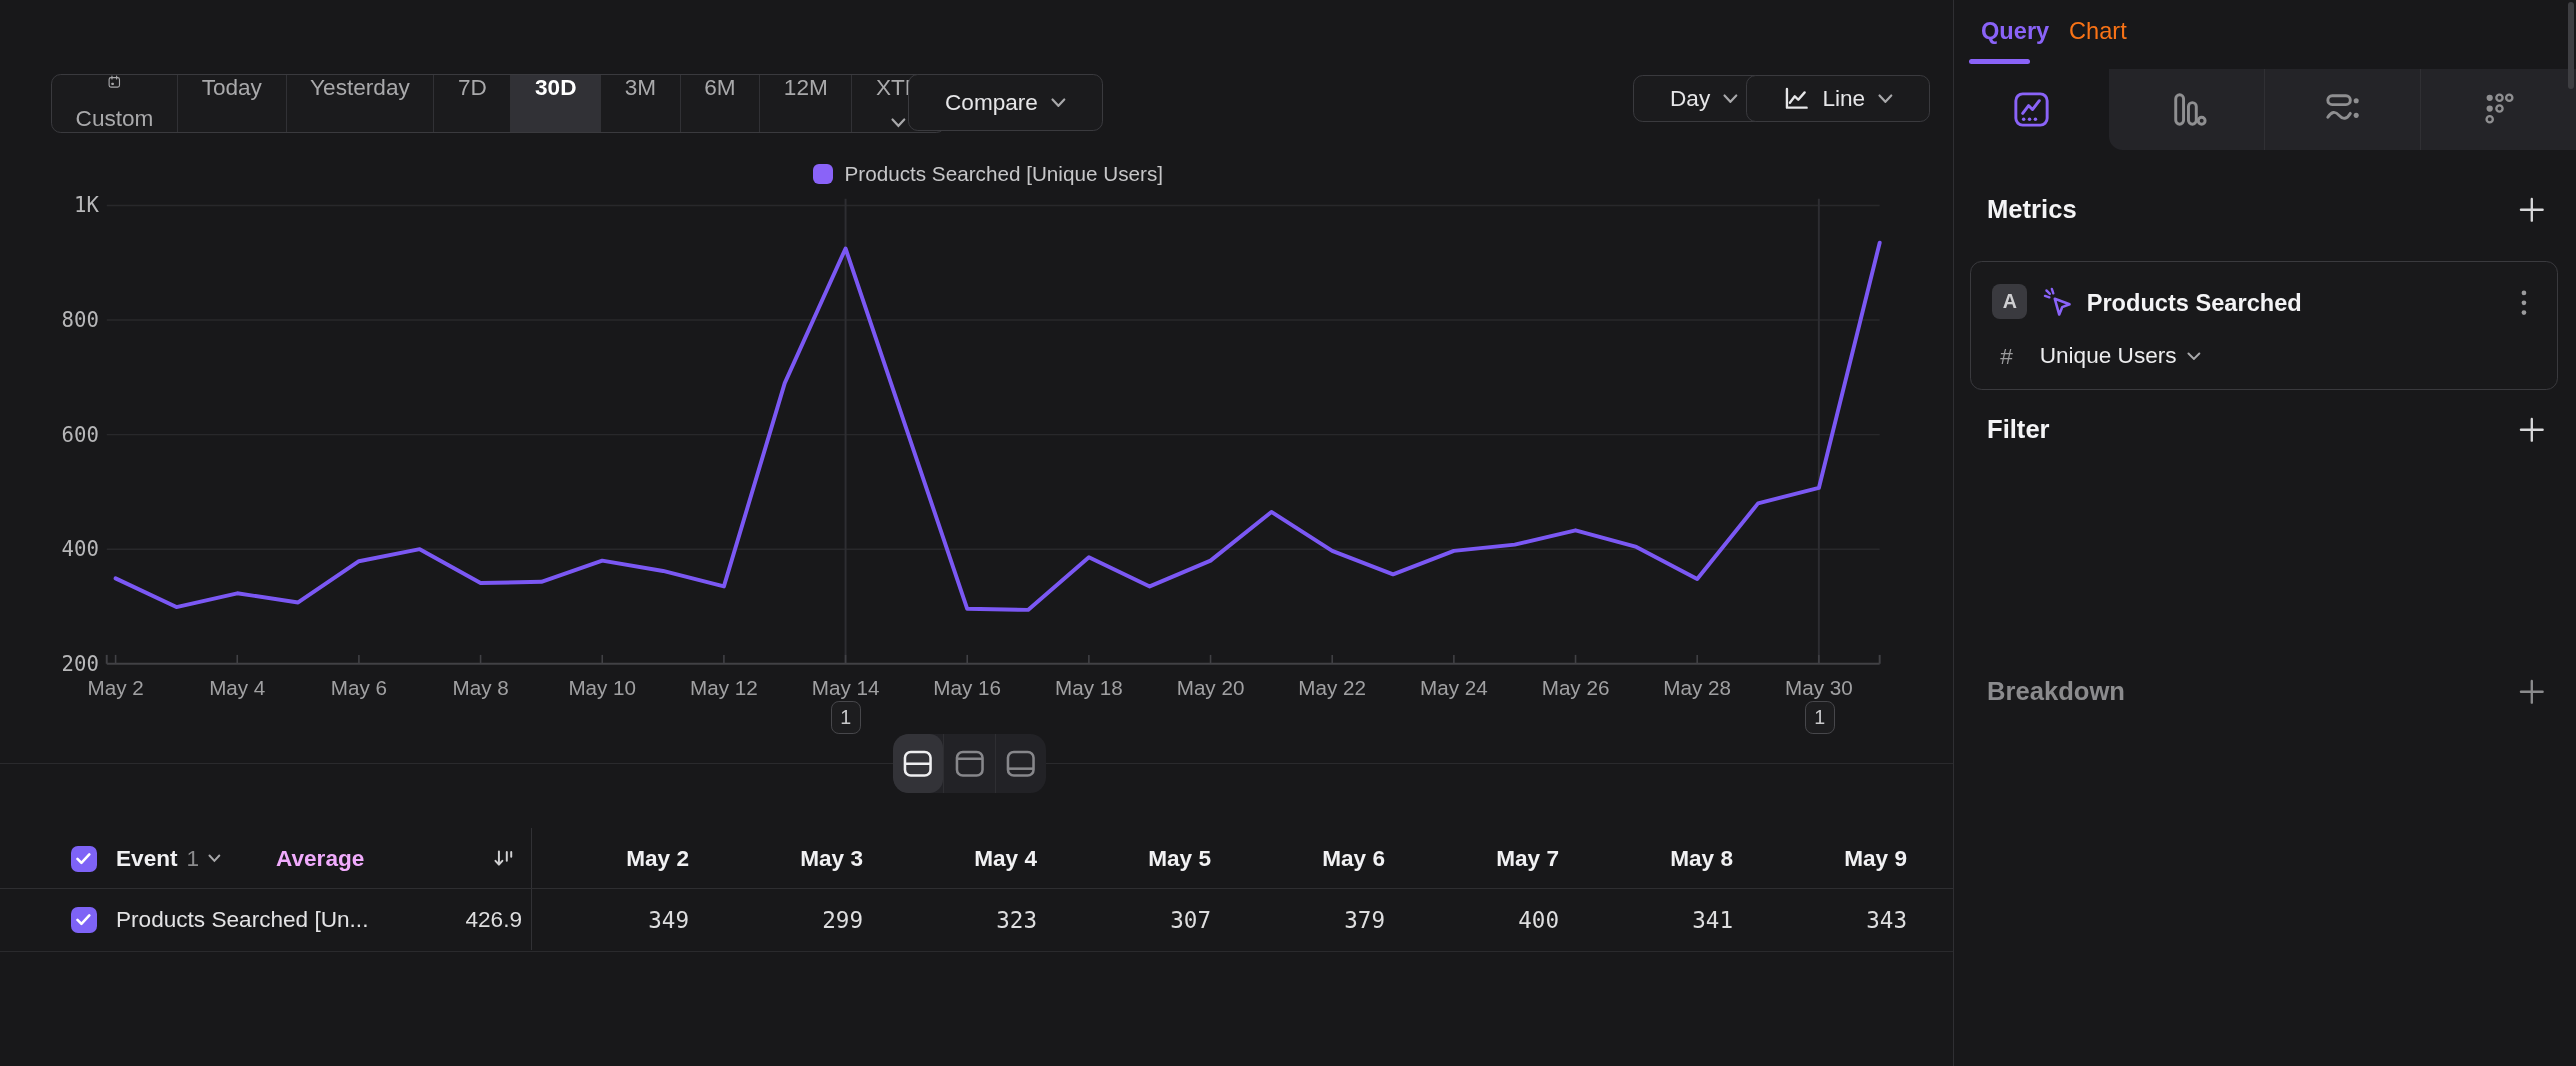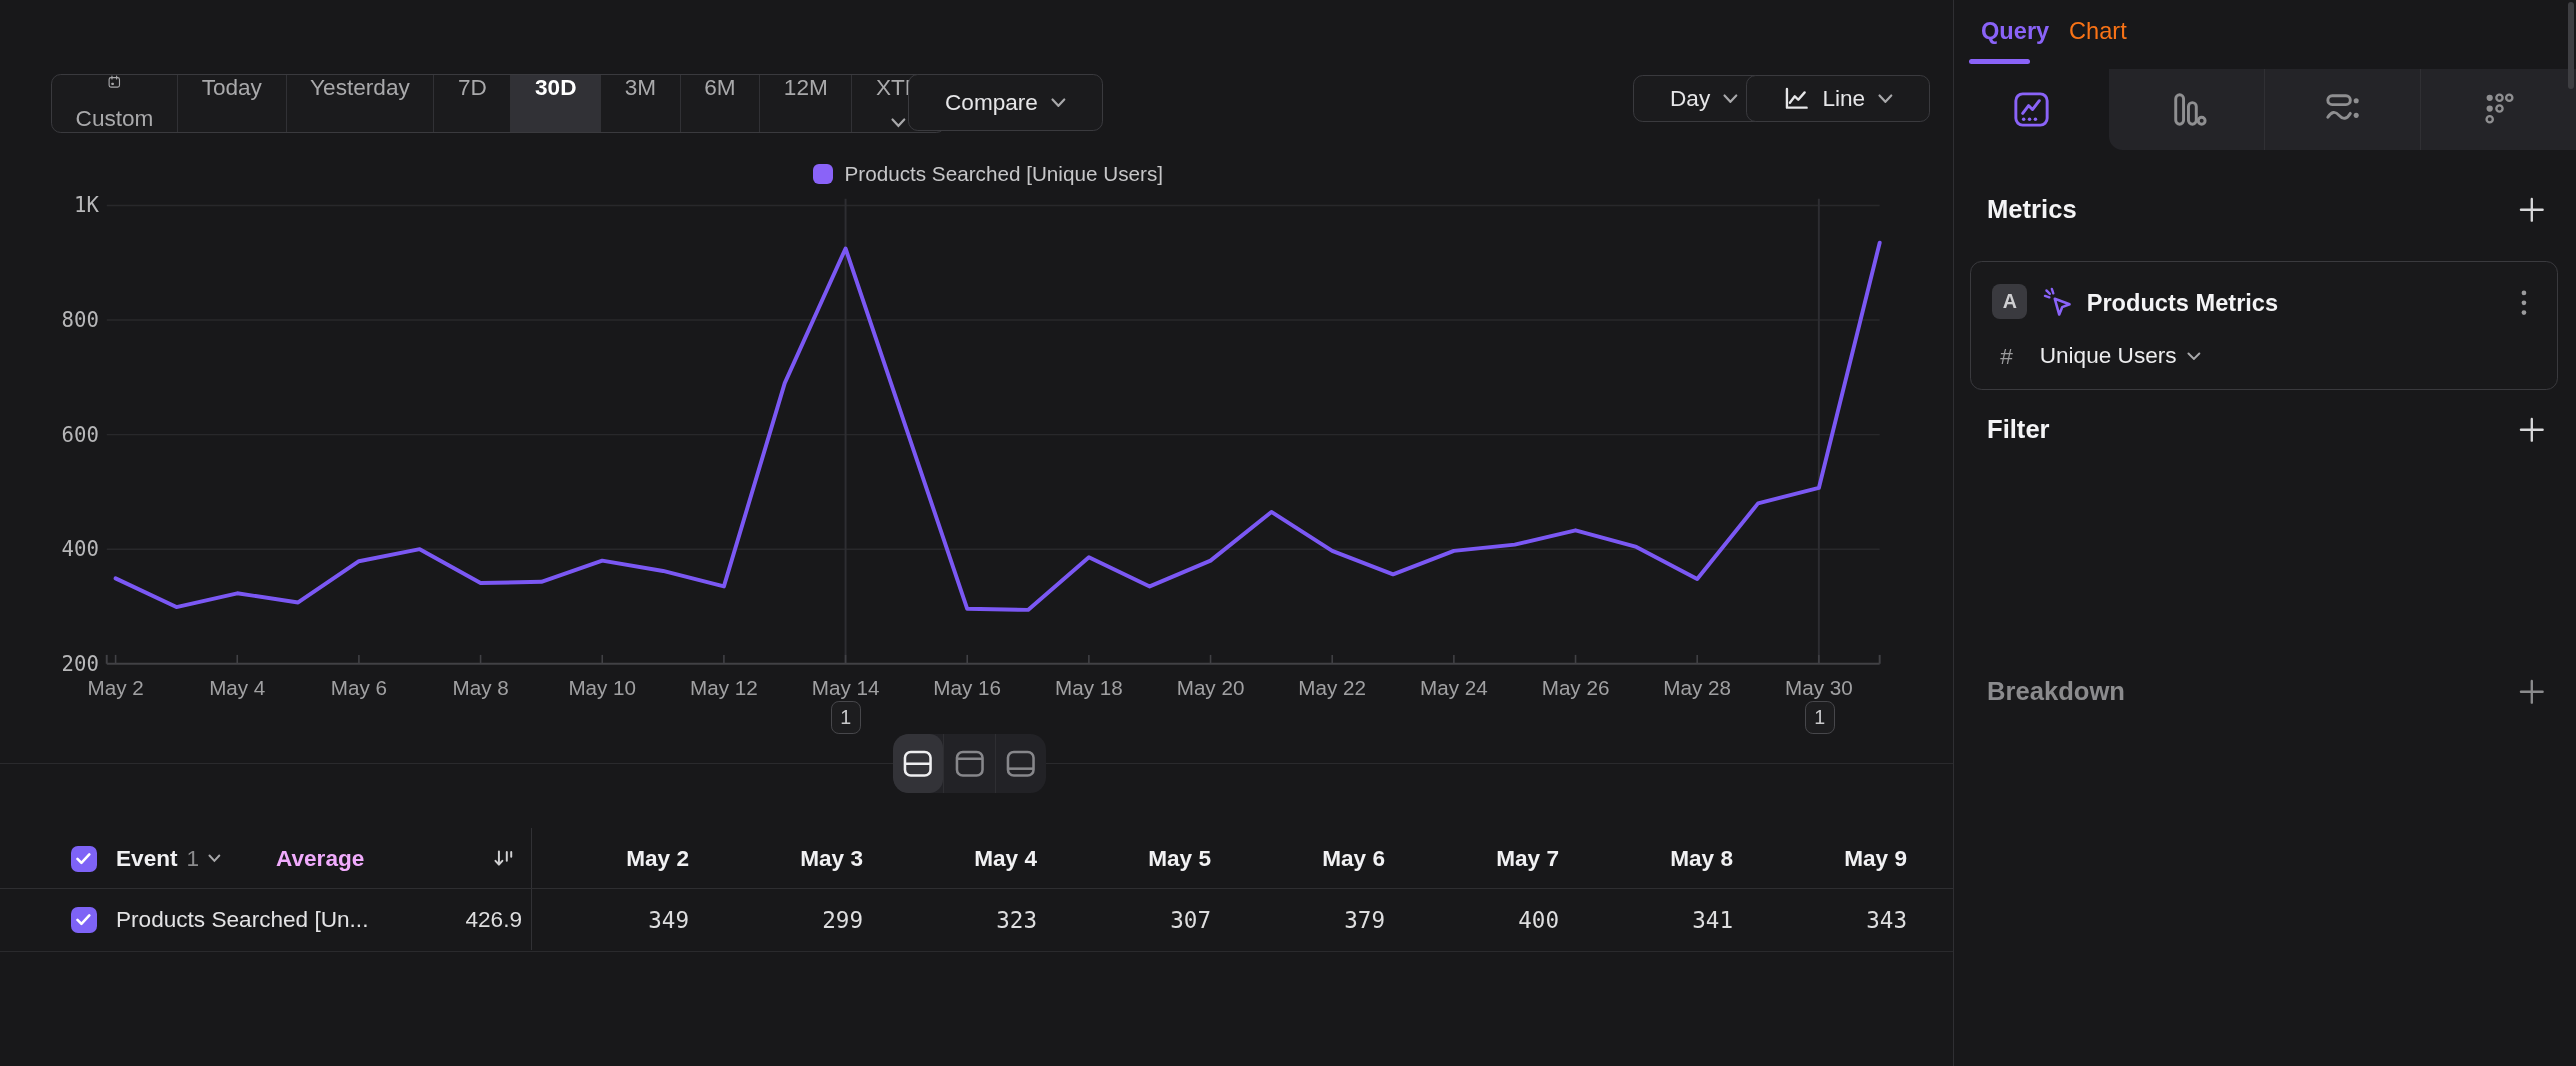--- a/index.html
+++ b/index.html
@@ -332,21 +332,21 @@
       </svg>
   </button>
   <div class="card metric-card">
     <div class="badge-a">A</div>
     <svg class="abs" style="left:71px;top:23.6px;" width="31.5" height="31.5" viewBox="0 0 32 32">
       <path d="M13,13 L28,18.5 L20.5,21.5 L17.5,29 Z" fill="none" stroke="#8a63f8" stroke-width="2.6" stroke-linejoin="round"></path>
       <line x1="10" y1="3" x2="11.5" y2="7.5" stroke="#8a63f8" stroke-width="2.4" stroke-linecap="round"></line>
       <line x1="3" y1="10" x2="7.5" y2="11.5" stroke="#8a63f8" stroke-width="2.4" stroke-linecap="round"></line>
       <line x1="4.5" y1="4.5" x2="8" y2="8" stroke="#8a63f8" stroke-width="2.4" stroke-linecap="round"></line>
     </svg>
-    <div class="metric-title">Products Metrics</div>
+    <div class="metric-title">Products Searched</div>
     <button class="dots-menu">
       <svg width="5.9" height="27.6" viewBox="0 0 6 28">
           <circle cx="3" cy="4" r="2.4" fill="#9a9a9c"></circle>
           <circle cx="3" cy="14" r="2.4" fill="#9a9a9c"></circle>
           <circle cx="3" cy="24" r="2.4" fill="#9a9a9c"></circle>
         </svg>
     </button>
     <div class="hash">#</div>
     <div class="agg-row">
       <span>Unique Users</span>

